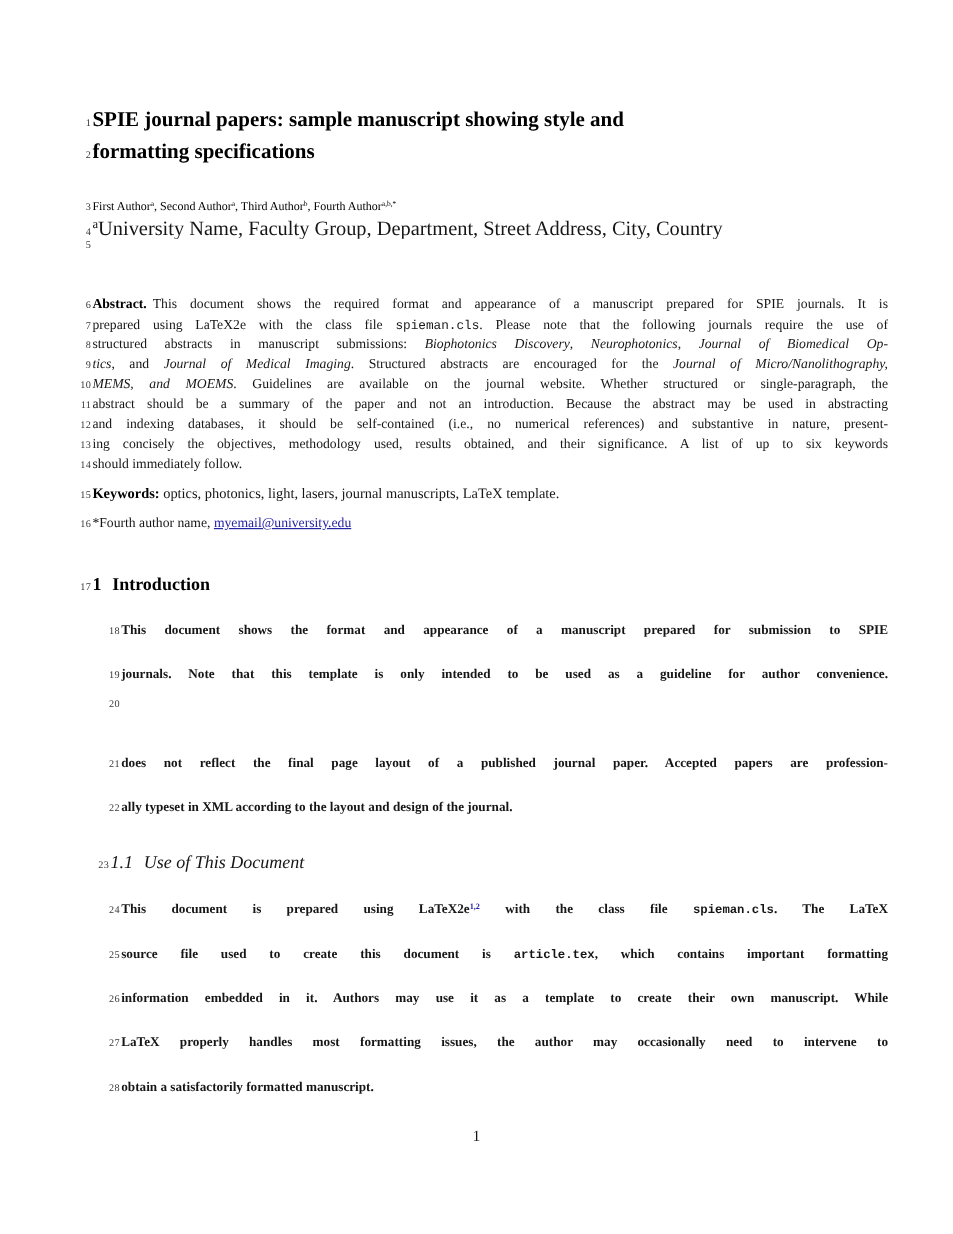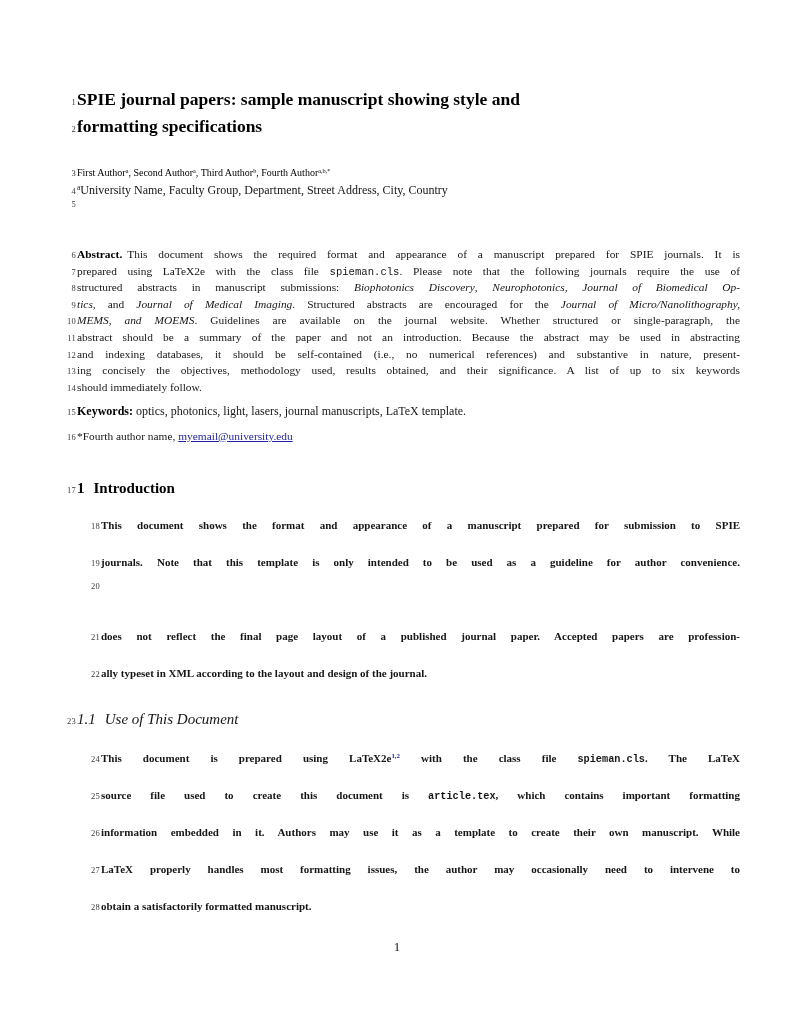--- a/index.html
+++ b/index.html
@@ -28,31 +28,31 @@
     margin-right: 54px;
     min-width: 0;
     overflow: hidden;
   }
   .j .lt { text-align: justify; text-align-last: justify; }
 
   
   .t  .row { height: 27px; } .t  .lt { line-height: 27px; font-size: 17.5px; font-weight: 700; color: #000; }
   .au { margin-top: 24px; }
   .au .row { height: 18px; } .au .lt { line-height: 18px; font-size: 10px; font-weight: 400; color:#000; }
-  .af .row { height: 17px; } .af .lt { line-height: 17px; font-size: 12px; }
+  .af .row { height: 17px; } .af .lt { line-height: 17px; font-size: 17px; }
   .ab { margin-top: 30px; }
   .ab .row { height: 16.6px; } .ab .lt { line-height: 16.6px; font-size: 11.4px; }
   .kw { margin-top: 8px; }
   .kw .row { height: 16.6px; } .kw .lt { line-height: 16.6px; font-size: 12px; }
   .em { margin-top: 8px; }
   .em .row { height: 16.6px; } .em .lt { line-height: 16.6px; font-size: 11.4px; }
   .h1 { margin-top: 32px; }
   .h1 .row { height: 22px; } .h1 .lt { line-height: 22px; font-size: 15px; font-weight: 700; color:#000; }
   .h2 { margin-top: 16px; margin-bottom: 10px; }
-  .h2 .row { height: 22px; } .h2 .lt { line-height: 22px; font-size: 15px; font-style: italic; }
+  .h2 .row { height: 22px; padding-left: 15px; } .h2 .lt { line-height: 22px; font-size: 15px; font-style: italic; }
   .bd { margin-top: 8px; padding-left: 24px; }
   .bd .row { height: 37px; } .bd .lt { line-height: 37px; font-size: 11px; font-weight: bold; }
 
   
   .b { font-weight: 700; color:#000; }
   .i { font-style: italic; }
   .m { font-family: "Liberation Mono", monospace; font-size: 93%; }
   .sup { font-size: 62%; vertical-align: 0.55em; line-height: 0; }
   .cite { font-size: 62%; vertical-align: 0.55em; line-height: 0; color: #2424a4; }
   .link { color: #2424a4; text-decoration: underline; text-decoration-color: #2424a4; cursor: pointer; }

